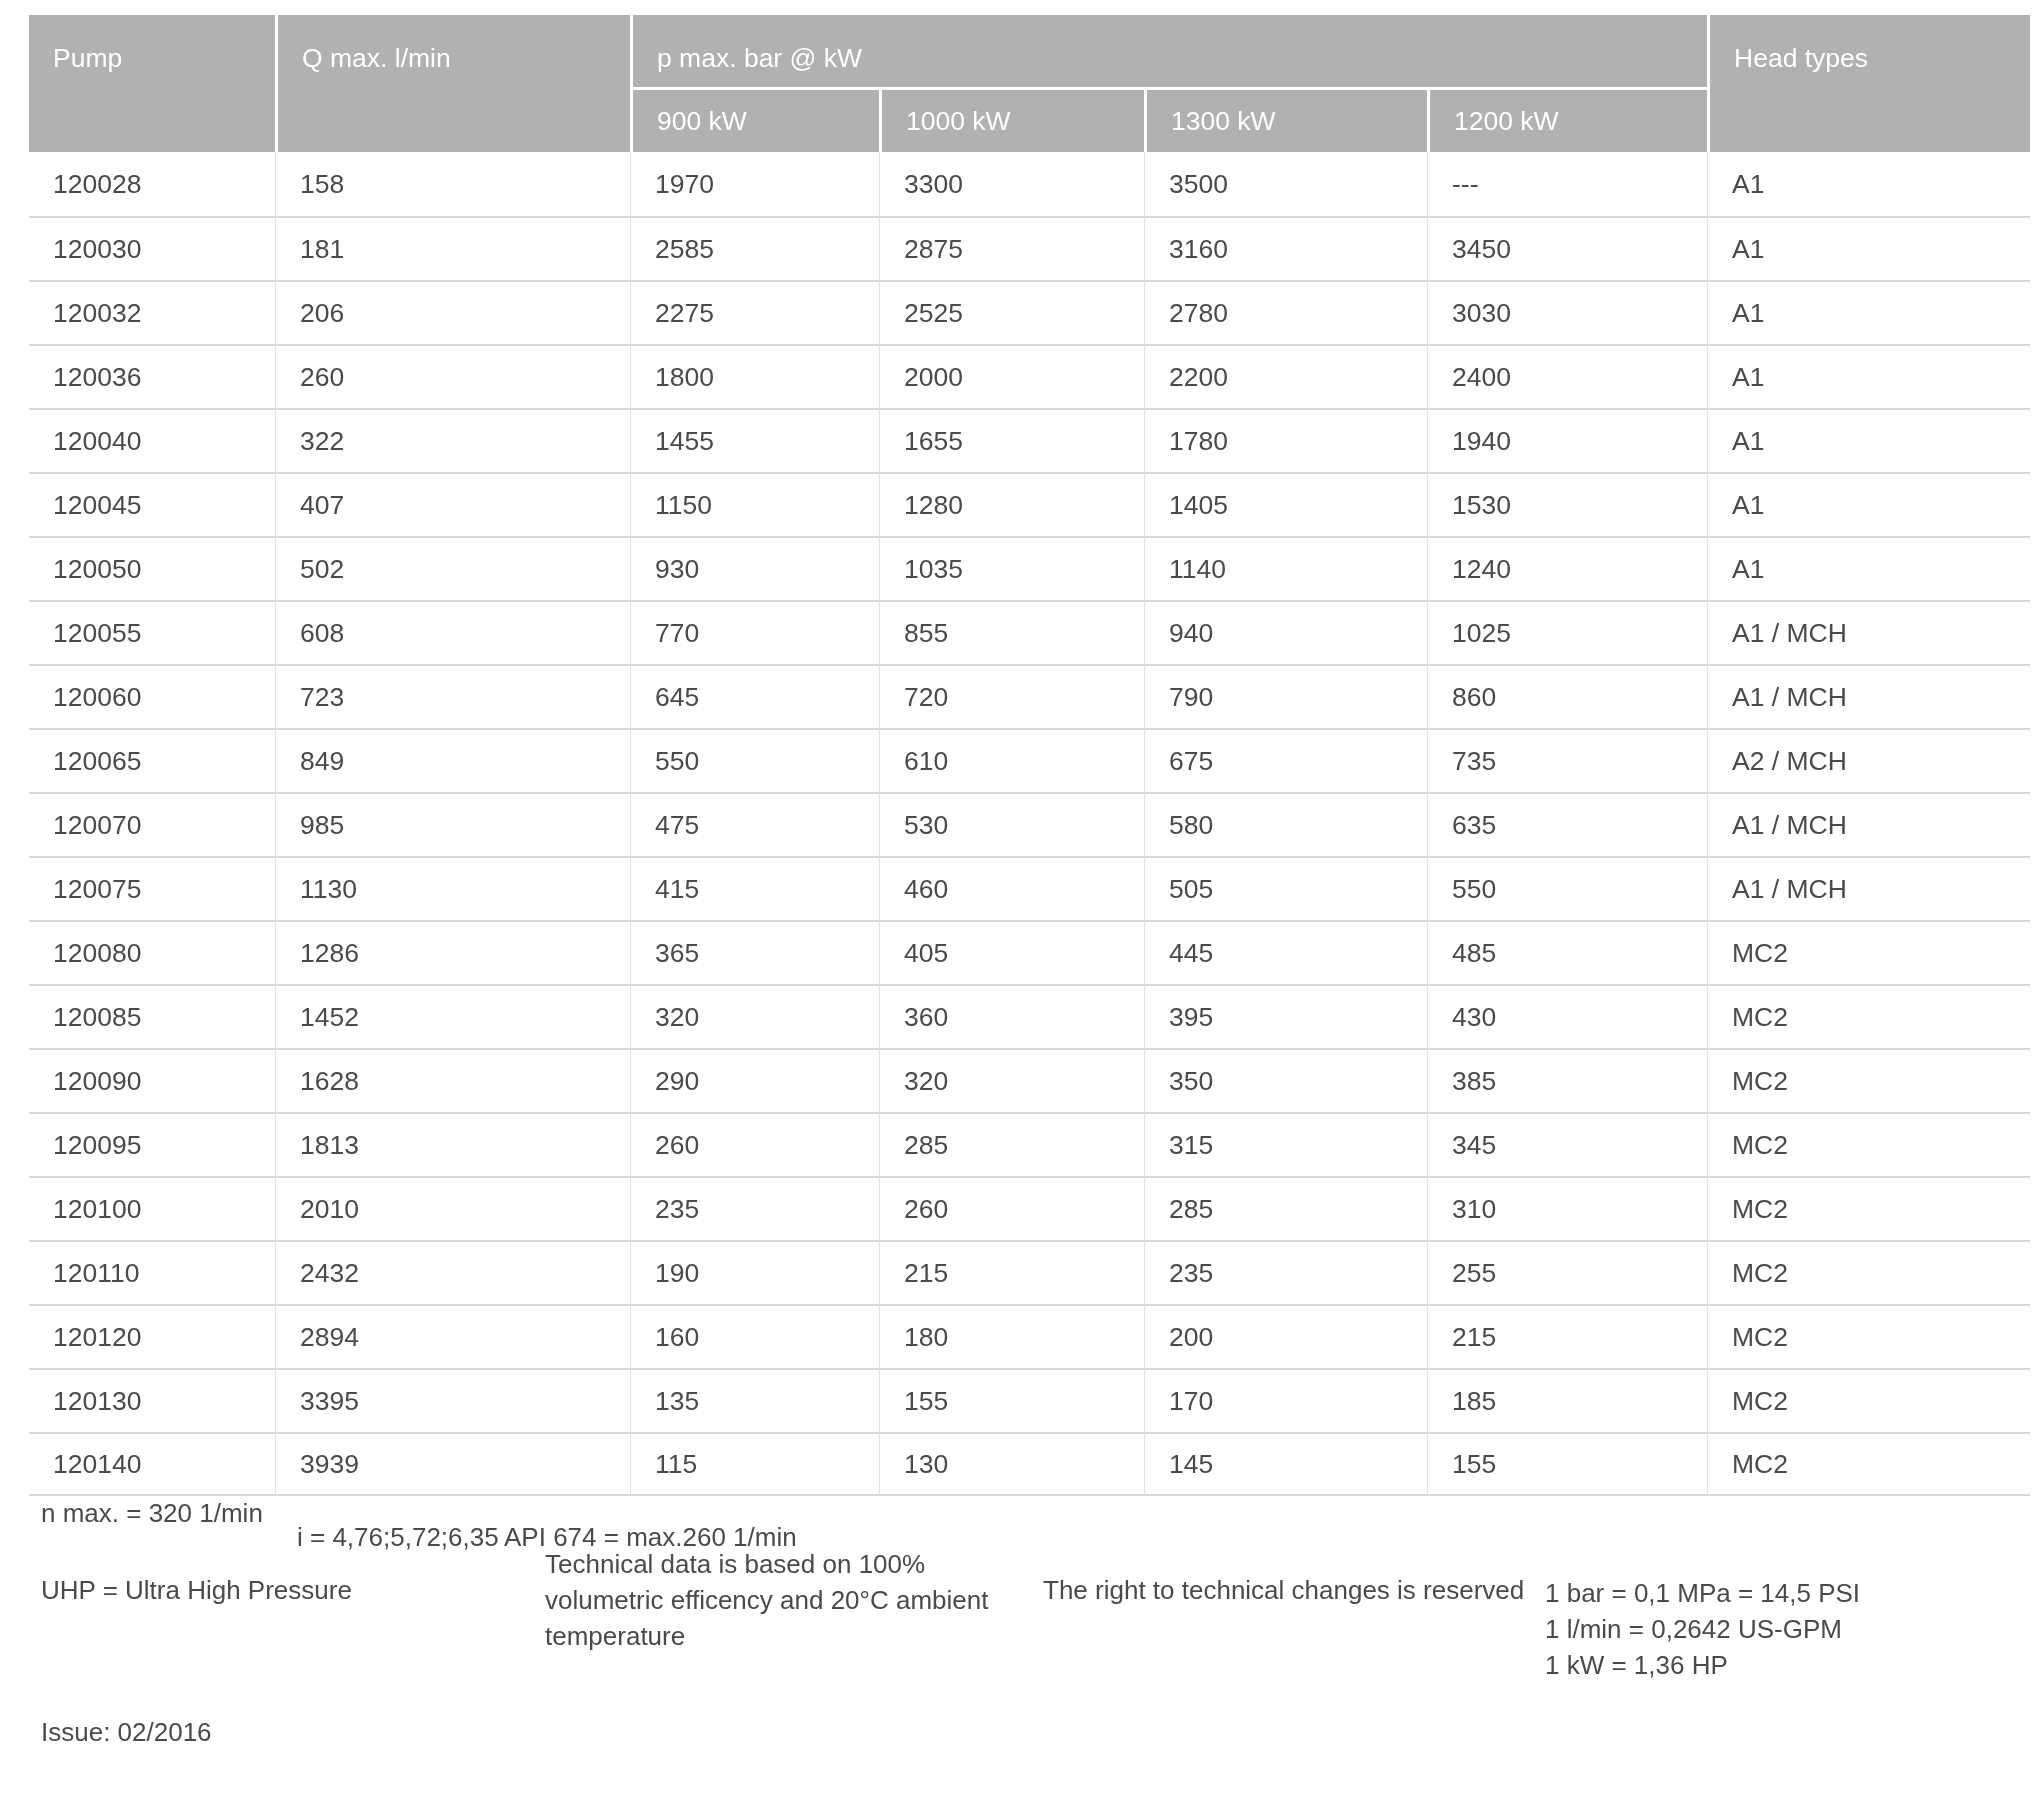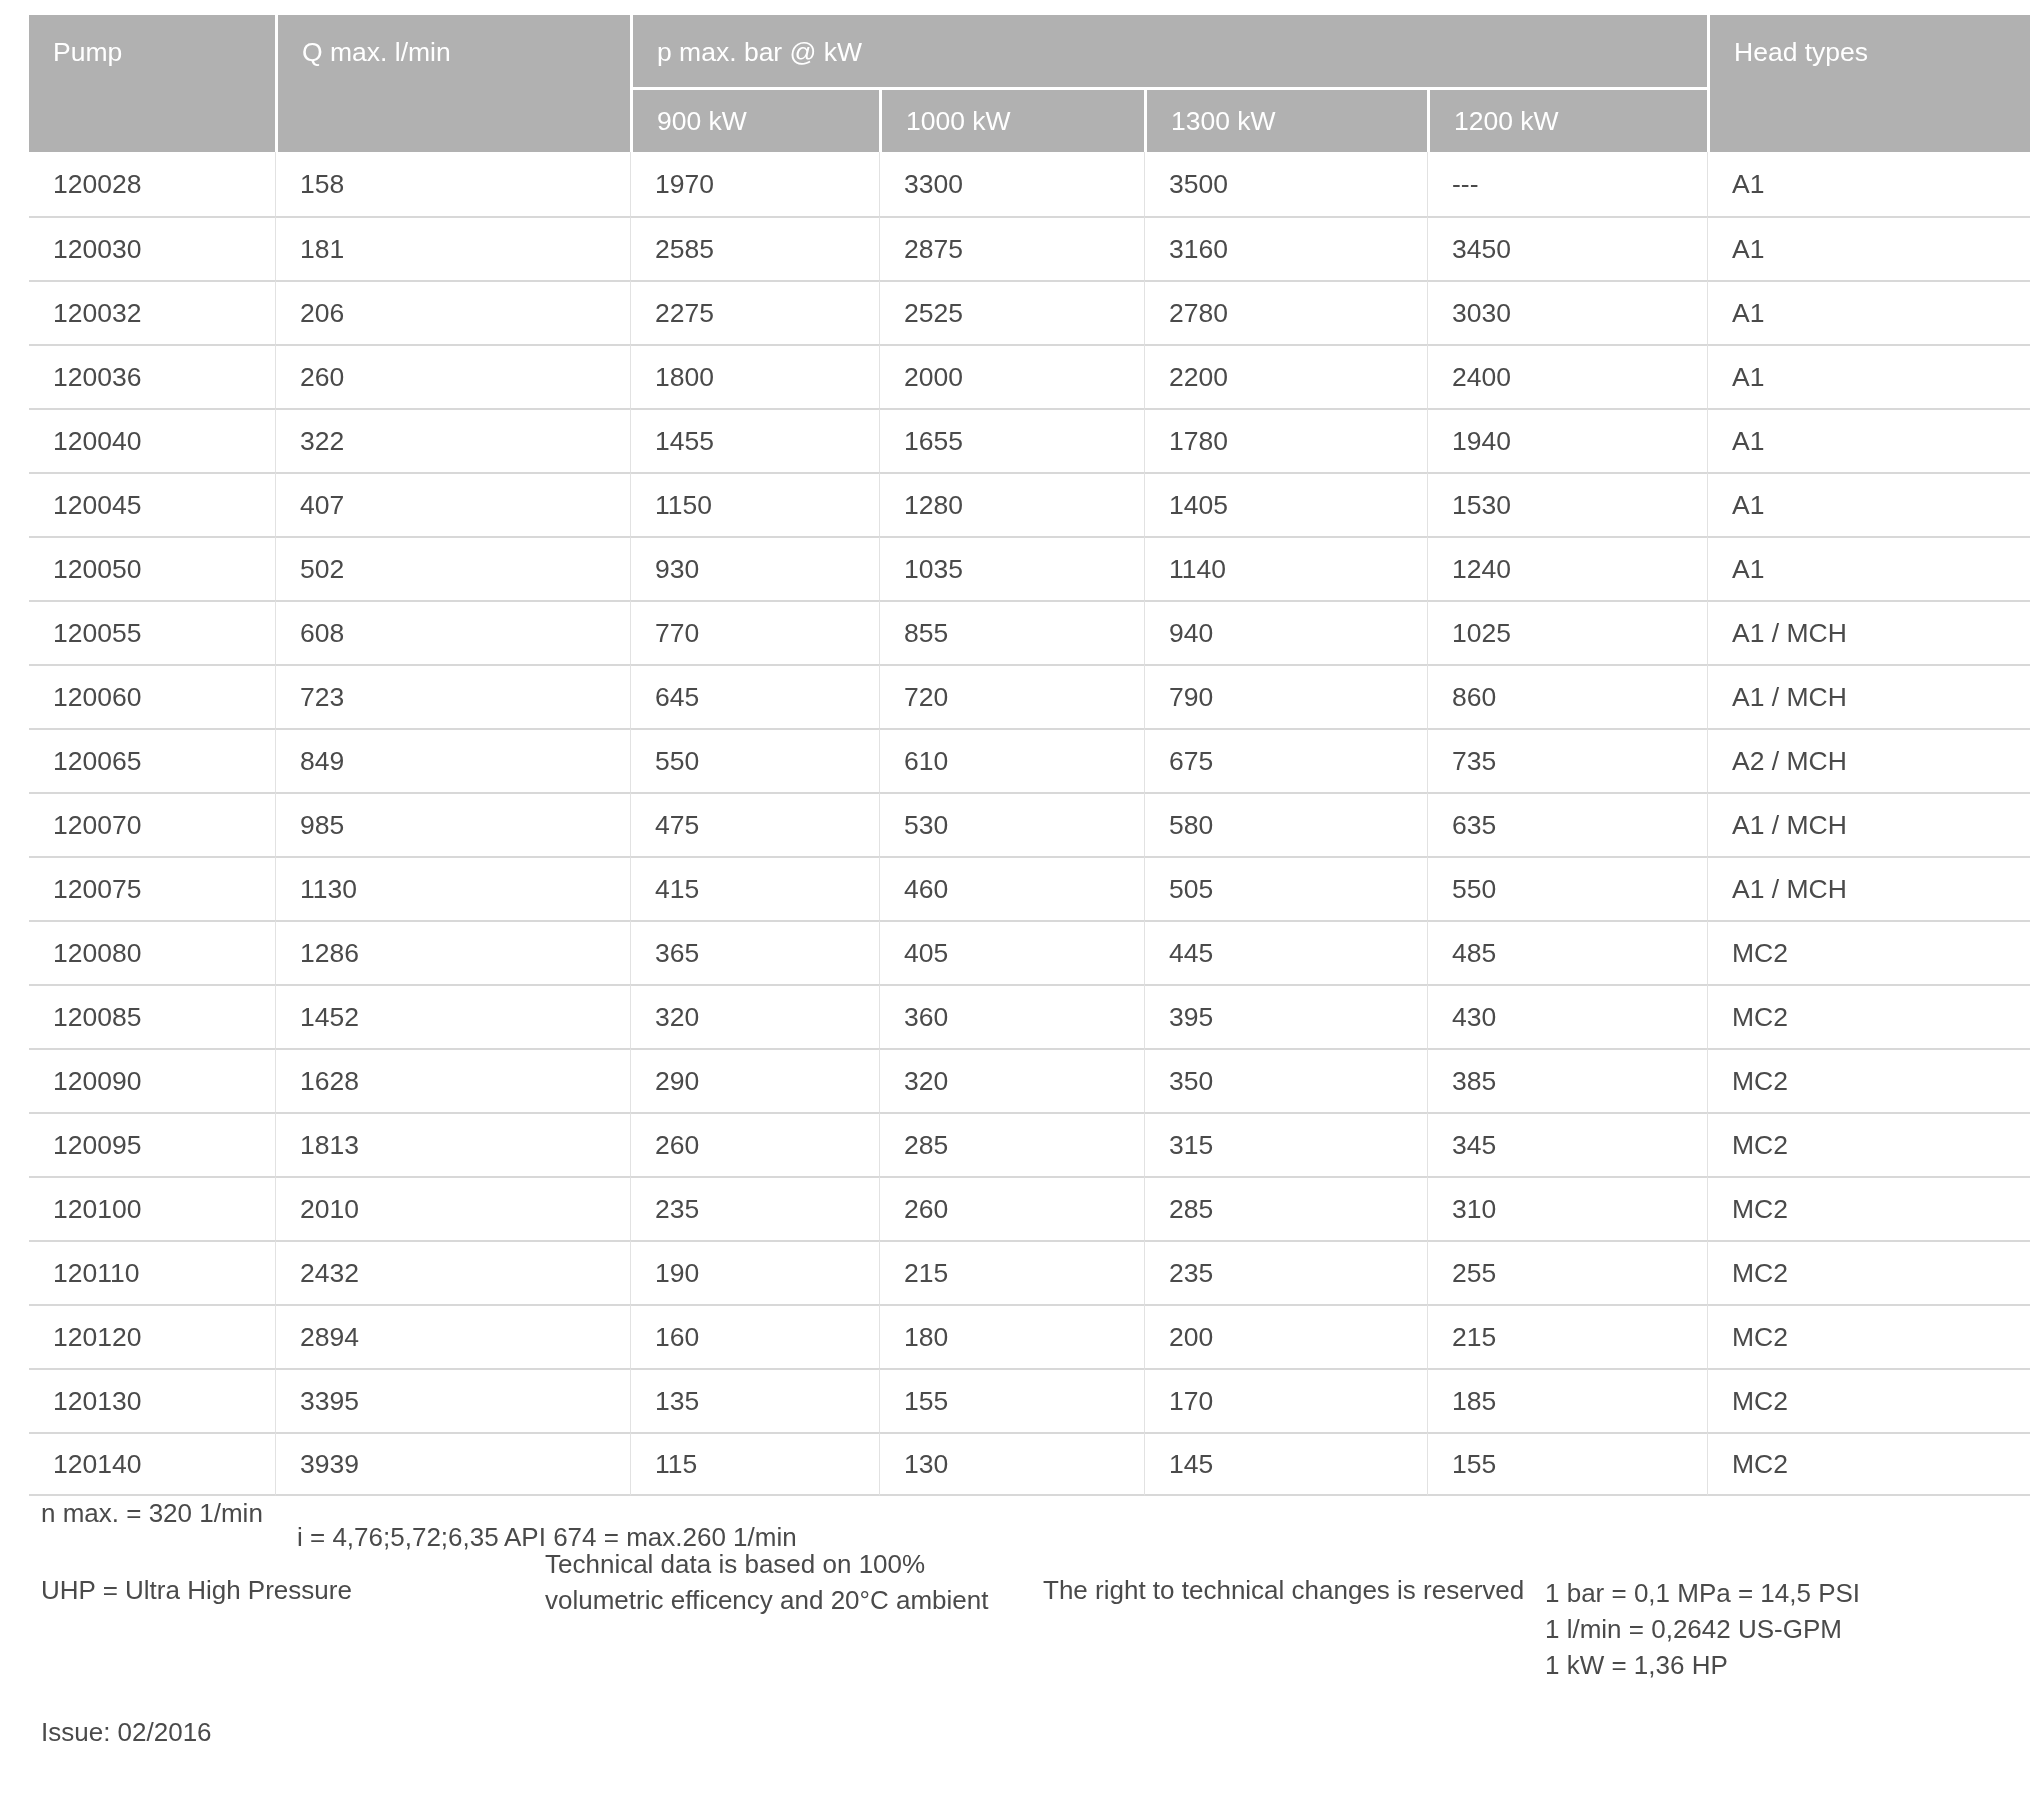--- a/index.html
+++ b/index.html
@@ -36,21 +36,21 @@
     color: var(--header-text);
     font-weight: 300;
     font-size: 26.5px;
     text-align: left;
     padding-left: 24px;
   }
   thead tr.hrow1 { height: 72px; }
   thead tr.hrow2 { height: 65px; padding-left: 45px; }
   th.th-main {
     vertical-align: top;
-    padding-top: 22px;
+    padding-top: 28px;
   }
   th.th-sub {
     vertical-align: middle;
   }
   th.th-sep { border-left: 3.4px solid #ffffff; }
   th.th-topline { border-top: 3.4px solid #ffffff; }
   tbody td {
     height: 64px;
     font-size: 26.5px;
     font-weight: 300;
@@ -296,20 +296,21 @@
 
   <span class="footnote" style="left:41px;  top:1498px;text-align:right;">n max. = 320 1/min</span>
   <span class="footnote" style="left:297px; top:1522px;">i = 4,76;5,72;6,35</span>
   <span class="footnote" style="left:504px; top:1522px;">API 674 = max.260 1/min</span>
 
   <span class="footnote" style="left:41px;  top:1575px;">UHP = Ultra High Pressure</span>
 
   <div class="footnote multiline" style="left:545px; top:1546px;">
     <div>Technical data is based on 100%</div>
     <div>volumetric efficency and 20°C ambient</div>
+    <div>temperature</div>
   </div>
 
   <span class="footnote" style="left:1043px; top:1575px;">The right to technical changes is reserved</span>
 
   <div class="footnote multiline" style="left:1545px; top:1575px;">
     <div>1 bar = 0,1 MPa = 14,5 PSI</div>
     <div>1 l/min = 0,2642 US-GPM</div>
     <div>1 kW = 1,36 HP</div>
   </div>
 

